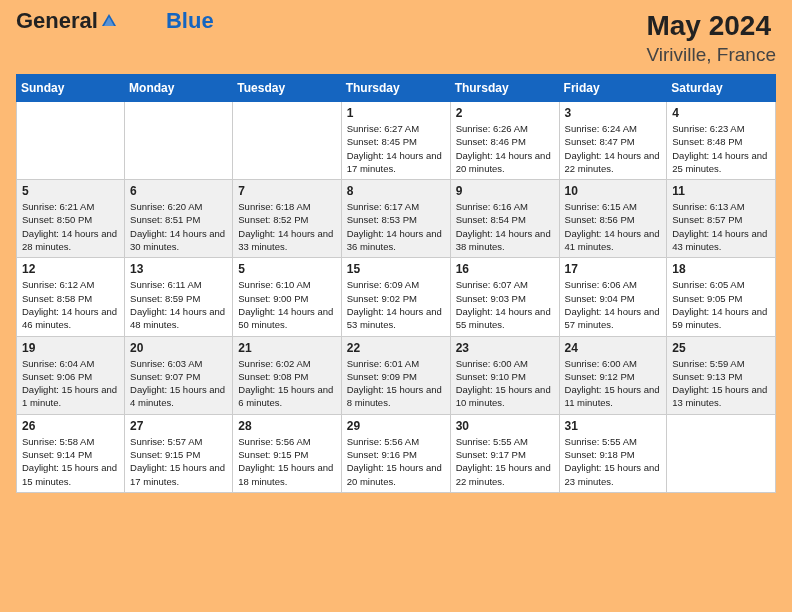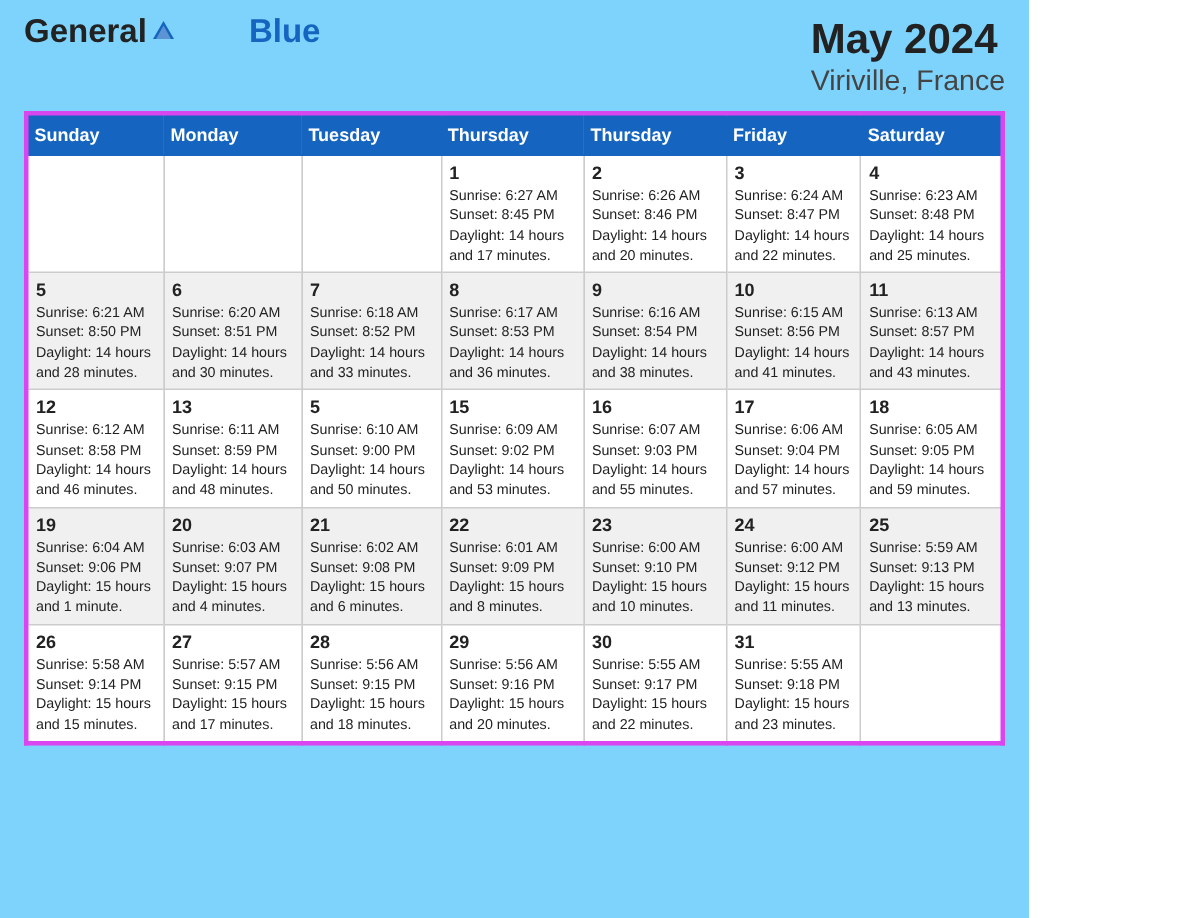--- a/index.html
+++ b/index.html
@@ -4,23 +4,23 @@
   <style>
     * { box-sizing: border-box; margin: 0; padding: 0; }
     body {
       font-family: Arial, sans-serif;
       background: #fff;
       width: 792px;
       min-height: 612px;
       padding: 0;
     }
     .page {
-      width: 686px;
+      width: 792px;
       min-height: 612px;
-      background: #7dd3fc;
+      background: #fdba74;
       padding: 10px 16px 12px 16px;
     }
     .header {
       display: flex;
       justify-content: space-between;
       align-items: flex-start;
       margin-bottom: 8px;
     }
     .logo {
       display: flex;
@@ -52,21 +52,21 @@
       color: #222;
     }
     .location-title {
       font-size: 19px;
       color: #444;
       margin-top: 2px;
     }
     .calendar {
       width: 100%;
       border-collapse: collapse;
-      border: 3px solid #d946ef;
+      border: 1px solid #d946ef;
     }
     .calendar th {
       background: #1565c0;
       color: #fff;
       font-size: 12px;
       font-weight: bold;
       padding: 6px 4px;
       text-align: left;
       border: 1px solid #1565c0;
     }

